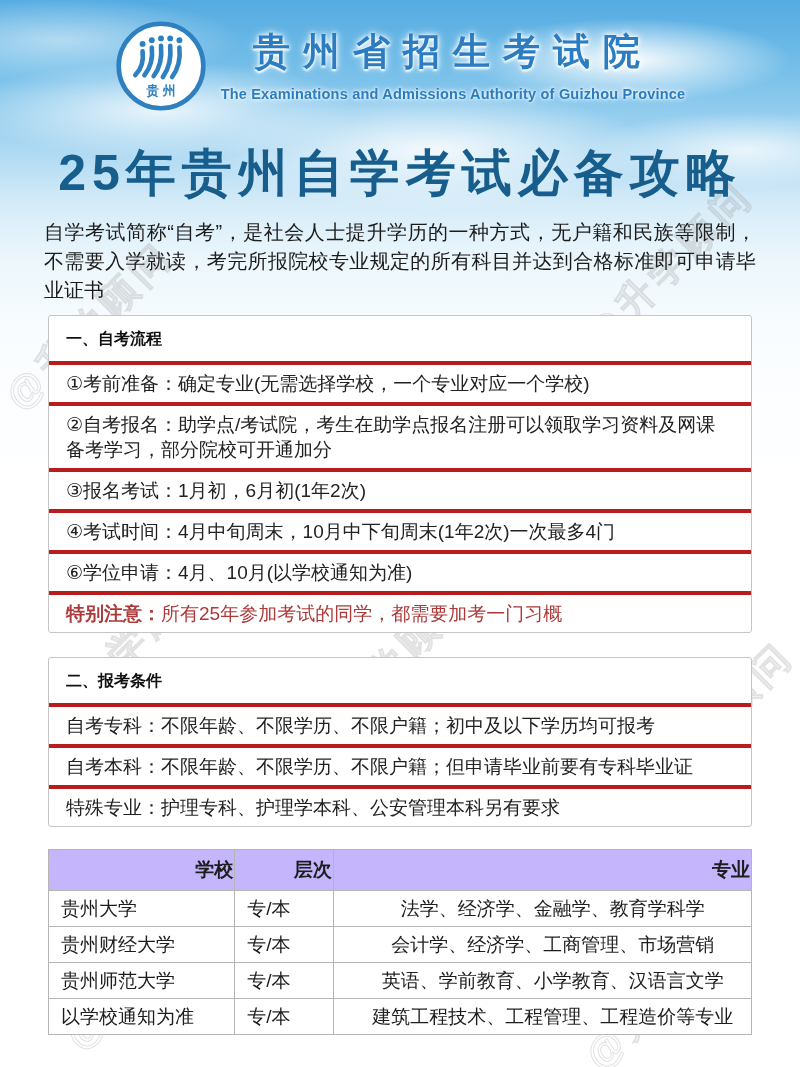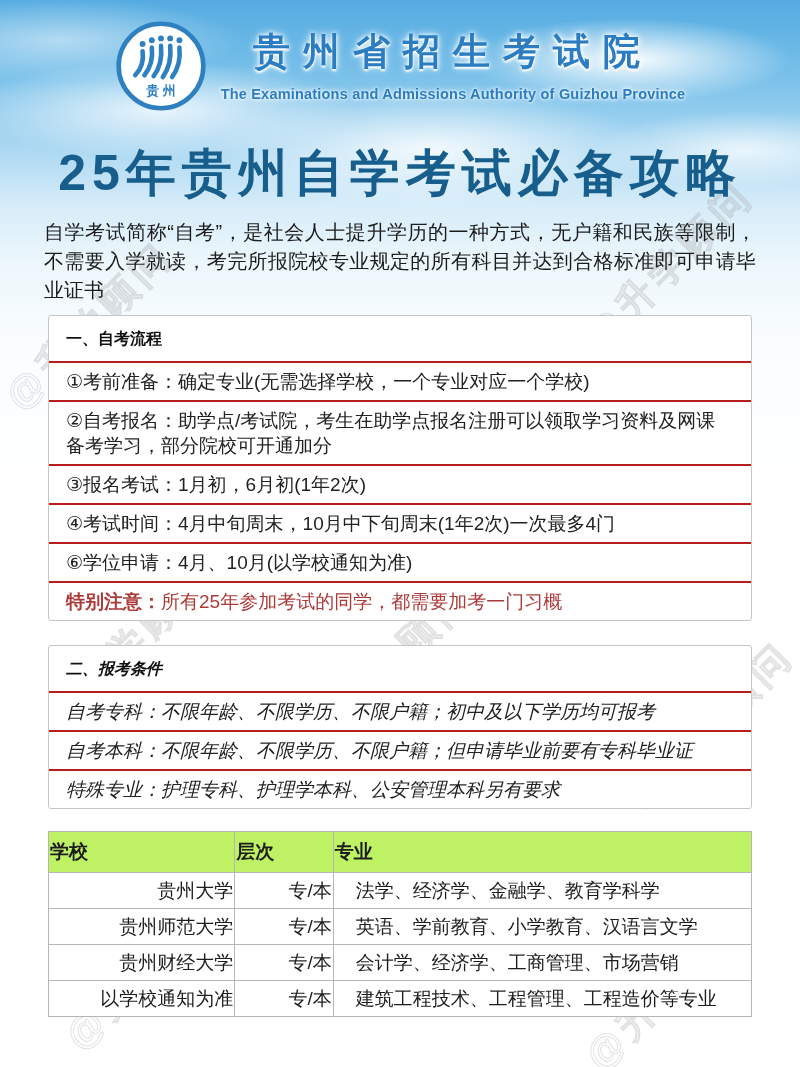--- a/index.html
+++ b/index.html
@@ -43,37 +43,37 @@
     position:relative;margin:16px 44px 0 44px;
     font-size:20px;line-height:29px;color:#1c1c1c;font-weight:500;
     text-align:justify;
   }
   
   .card{
     position:relative;margin:0 48px;background:#fff;
     border:1px solid #c5c5c5;border-radius:3px;
   }
   .card.first{margin-top:10px;}
-  .card.second{margin-top:24px;font-style:italic;}
+  .card.second{margin-top:24px;}
   .card-title{
     padding:6px 17px;font-size:16px;line-height:33px;font-weight:bold;color:#111;
   }
   .row{
-    border-top:2px solid #b91c1c;padding:6px 17px;
+    border-top:4px solid #b91c1c;padding:6px 17px;
     font-size:19px;line-height:25px;color:#222;
   }
   .row.notice{color:#ad3a3a;}
   .row.notice .nlabel{font-weight:bold;text-align:center;}
   
   .tbl-wrap{position:relative;margin:22px 48px 0 48px;}
   table{width:100%;border-collapse:collapse;background:#fff;table-layout:fixed;}
   th,td{border:1px solid #b5b5b5;font-size:19px;color:#1d1d1d;}
-  th{background:#bef264;font-weight:bold;height:38px;text-align:left;font-family:Liberation Serif, serif;}
-  td{height:33px;text-align:right;padding-left:12px;}
-  td.major{text-align:left;padding-left:22px;}
+  th{background:#c4b5fd;font-weight:bold;height:38px;text-align:right;font-family:Liberation Serif, serif;}
+  td{height:33px;text-align:left;padding-left:12px;}
+  td.major{text-align:center;padding-left:22px;}
   col.c1{width:26.5%;} col.c2{width:14%;} col.c3{width:59.5%;}
 </style>
 </head>
 <body>
 
 <div class="poster">
 
   <span class="wm" style="left:-20px;top:300px;">@升学顾问</span>
   <span class="wm" style="left:560px;top:240px;">@升学顾问</span>
   <span class="wm" style="left:280px;top:640px;">@升学顾问</span>
@@ -145,28 +145,28 @@
           <th>专业</th>
         </tr>
       </thead>
       <tbody>
         <tr>
           <td>贵州大学</td>
           <td>专/本</td>
           <td class="major">法学、经济学、金融学、教育学科学</td>
         </tr>
         <tr>
+          <td>贵州财经大学</td>
+          <td>专/本</td>
+          <td class="major">会计学、经济学、工商管理、市场营销</td>
+        </tr>
+        <tr>
           <td>贵州师范大学</td>
           <td>专/本</td>
           <td class="major">英语、学前教育、小学教育、汉语言文学</td>
-        </tr>
-        <tr>
-          <td>贵州财经大学</td>
-          <td>专/本</td>
-          <td class="major">会计学、经济学、工商管理、市场营销</td>
         </tr>
         <tr>
           <td>以学校通知为准</td>
           <td>专/本</td>
           <td class="major">建筑工程技术、工程管理、工程造价等专业</td>
         </tr>
       </tbody>
     </table>
   </div>
 

